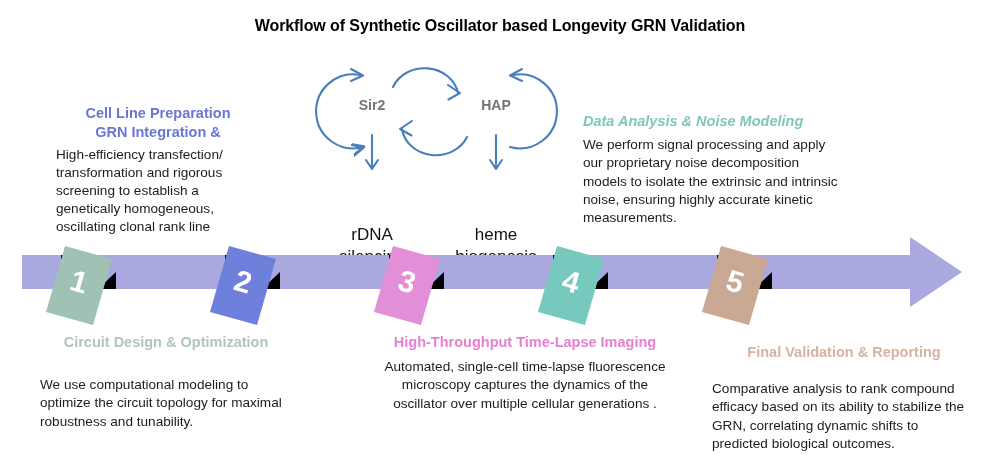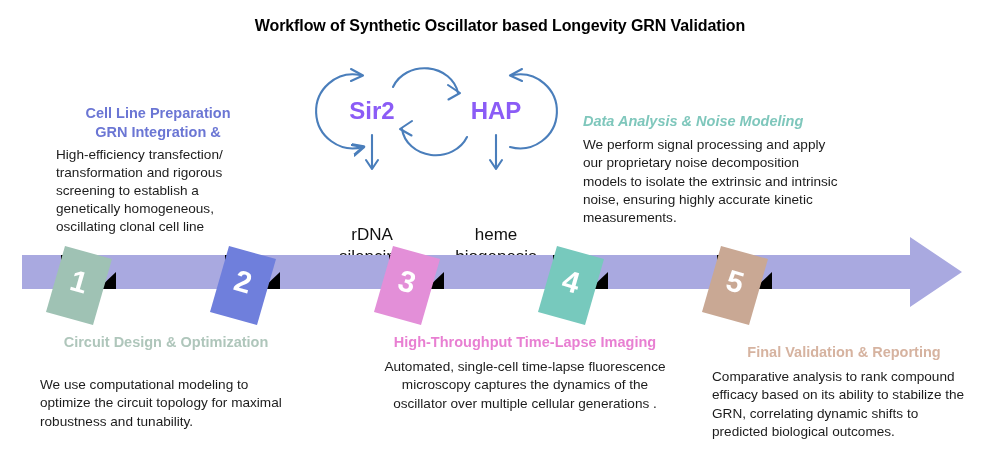--- a/index.html
+++ b/index.html
@@ -34,23 +34,23 @@
   #oscillator {
     position: absolute;
     left: 285px;
     top: 55px;
     width: 300px;
     height: 175px;
   }
   #oscillator svg { display:block; }
   .node-label {
     position: absolute;
-    font-size: 24px;
-    font-weight: bold;
-    color: #8b5cf6;
+    font-size: 14px;
+    font-weight: bold;
+    color: #737373;
     text-align: center;
     white-space: nowrap;
   }
   #node-sir2 { left: 42px; top: 42px; width: 90px; }
   #node-hap  { left: 166px; top: 42px; width: 90px; }
 
   .output-label {
     position: absolute;
     font-size: 17px;
     color: #111;
@@ -87,21 +87,21 @@
   #block-3 { left: 40px;  top: 333px; width: 252px; }
   #block-3 .head { color: #AFC6BB; text-align: center; }
   #block-3 .body { text-align: left; margin-top: 24px; }
 
   #block-4 { left: 382px; top: 333px; width: 286px; }
   #block-4 .head { color: #E87FD2; text-align: center; }
   #block-4 .body { text-align: center; margin-top: 6px; }
 
   #block-5 { left: 712px; top: 343px; width: 264px; }
   #block-5 .head { color: #D6B3A0; text-align: center; }
-  #block-5 .body { text-align: left; margin-top: 6px; }
+  #block-5 .body { text-align: left; margin-top: 18px; }
 
   
   #timeline {
     position: absolute;
     left: 0;
     top: 230px;
     width: 1000px;
     height: 110px;
   }
   #timeline svg { display: block; }
@@ -165,21 +165,21 @@
     <div>heme</div>
     <div>biogenesis</div>
   </div>
 </div>
 
 <div class="block" id="block-1">
   <div class="head">
     <div>Cell Line Preparation</div>
     <div>GRN Integration &amp;</div>
   </div>
-  <div class="body">High-efficiency transfection/ transformation and rigorous screening to establish a genetically homogeneous, oscillating clonal cell line</div>
+  <div class="body">High-efficiency transfection/ transformation and rigorous screening to establish a genetically homogeneous, oscillating clonal rank line</div>
 </div>
 
 <div class="block" id="block-2">
   <div class="head">Data Analysis &amp; Noise Modeling</div>
   <div class="body">We perform signal processing and apply our proprietary noise decomposition models to isolate the extrinsic and intrinsic noise, ensuring highly accurate kinetic measurements.</div>
 </div>
 
 <div id="timeline">
   <svg width="1000" height="110" viewBox="0 0 1000 110">
 

